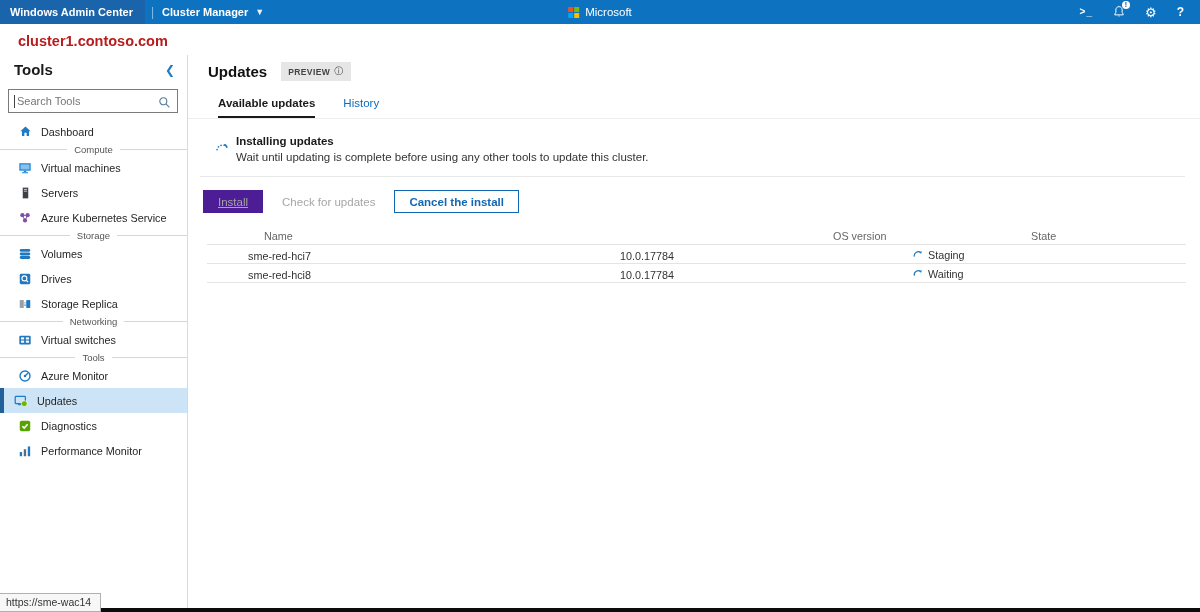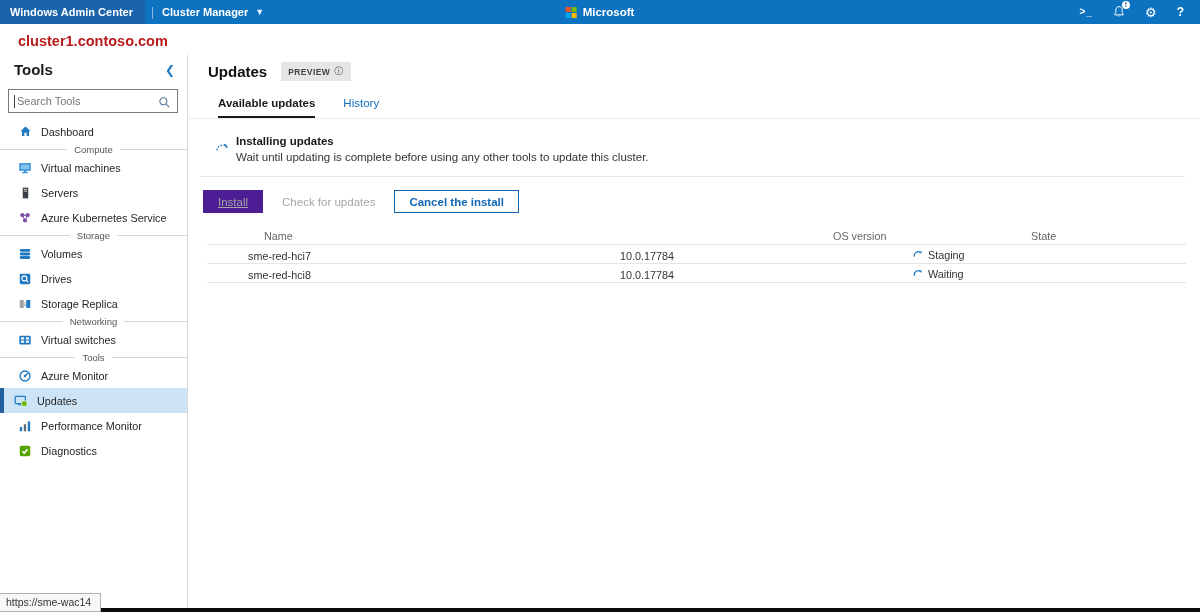--- a/index.html
+++ b/index.html
@@ -22,21 +22,21 @@
   }
   .tb-sep { color:#8ebbe3; margin:0 8px 0 6px; font-size:12px; }
   .tb-sol { font-weight:bold; }
   .tb-chevron { margin-left:7px; font-size:9px; color:#e8f1fa; }
   .tb-center {
     position:absolute; left:50%; top:0; transform:translateX(-50%);
     height:100%; display:flex; align-items:center; gap:6px;
   }
   .mslogo { display:grid; grid-template-columns:5px 5px; grid-template-rows:5px 5px; gap:1px; }
   .mslogo span { width:5px; height:5px; display:block; }
-  .tb-brand { font-weight:bold; font-size:11.5px; }
+  .tb-brand { font-weight:normal; font-size:11.5px; }
   .tb-right {
     position:absolute; right:0; top:0; height:100%;
     display:flex; align-items:center; gap:20px; padding-right:16px;
   }
   .tb-icon { color:#fff; font-size:11px; line-height:1; position:relative; cursor:pointer; }
   .console-glyph { font-weight:bold; letter-spacing:1px; font-size:10px; }
   .gear-glyph { font-size:13px; }
   .help-glyph { font-size:12px; font-weight:bold; }
   .bell-badge {
     position:absolute; top:-4px; right:-5px; width:8px; height:8px; border-radius:50%;
@@ -299,35 +299,35 @@
             <rect x="1.4" y="2.8" width="11.6" height="8.2" rx="0.8" fill="none" stroke="#1e7bc4" stroke-width="1.4"></rect>
             <rect x="4.5" y="11.6" width="5" height="1.2" fill="#1e7bc4"></rect>
             <circle cx="11.7" cy="11" r="3.4" fill="#6bb700" stroke="#fff" stroke-width="0.8"></circle>
           </svg>
         </span>
         <span>Updates</span>
       </div>
       <div class="nav-item">
         <span class="nav-icon">
           <svg width="14" height="14" viewBox="0 0 16 16">
+            <rect x="2" y="2" width="12" height="12" rx="2" fill="#57a300"></rect>
+            <path d="M5 8.3L7.1 10.4L11 5.9" fill="none" stroke="#fff" stroke-width="1.8"></path>
+          </svg>
+        </span>
+        <span>Diagnostics</span>
+      </div>
+      <div class="nav-item">
+        <span class="nav-icon">
+          <svg width="14" height="14" viewBox="0 0 16 16">
             <rect x="2" y="9.2" width="2.7" height="4.8" fill="#2079c0"></rect>
             <rect x="6.6" y="6" width="2.7" height="8" fill="#5f6b76"></rect>
             <rect x="11.2" y="2.8" width="2.7" height="11.2" fill="#2079c0"></rect>
           </svg>
         </span>
         <span>Performance Monitor</span>
-      </div>
-      <div class="nav-item">
-        <span class="nav-icon">
-          <svg width="14" height="14" viewBox="0 0 16 16">
-            <rect x="2" y="2" width="12" height="12" rx="2" fill="#57a300"></rect>
-            <path d="M5 8.3L7.1 10.4L11 5.9" fill="none" stroke="#fff" stroke-width="1.8"></path>
-          </svg>
-        </span>
-        <span>Diagnostics</span>
       </div>
     </nav>
 
 </aside>
 
 <main class="main">
   <div class="main-header">
     <span class="main-title">Updates</span>
     <span class="preview-badge">
       <span>PREVIEW</span>

